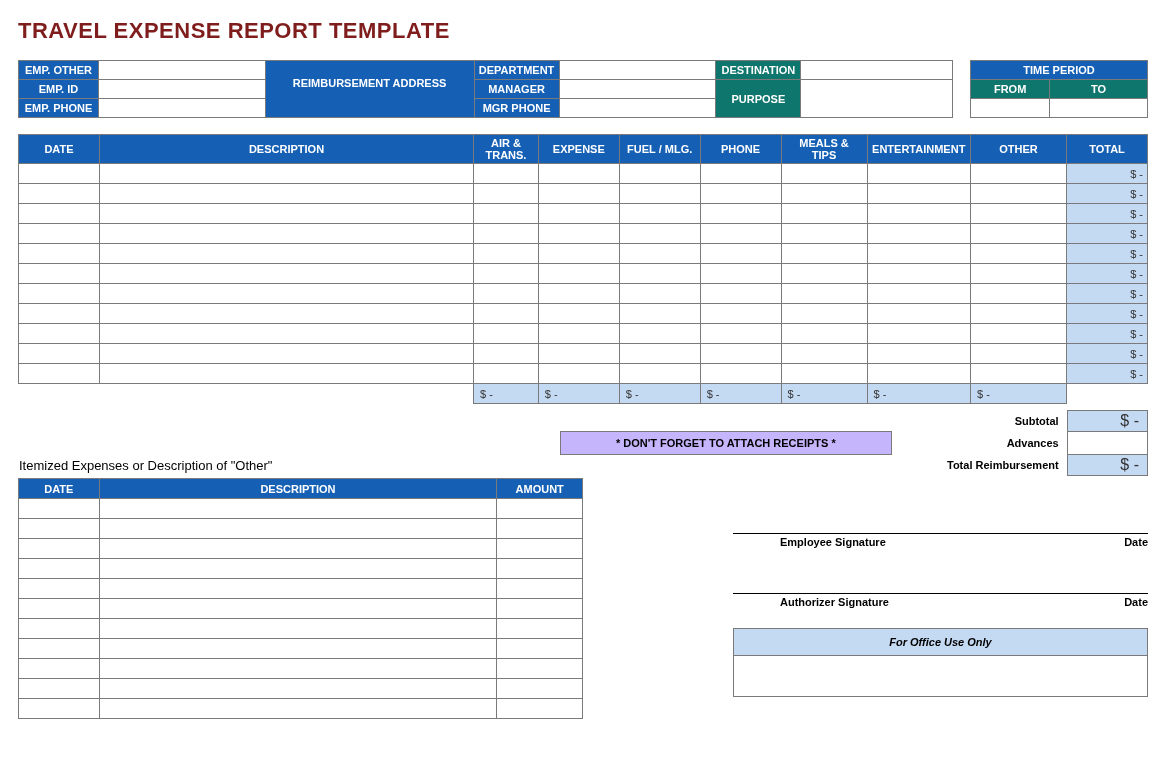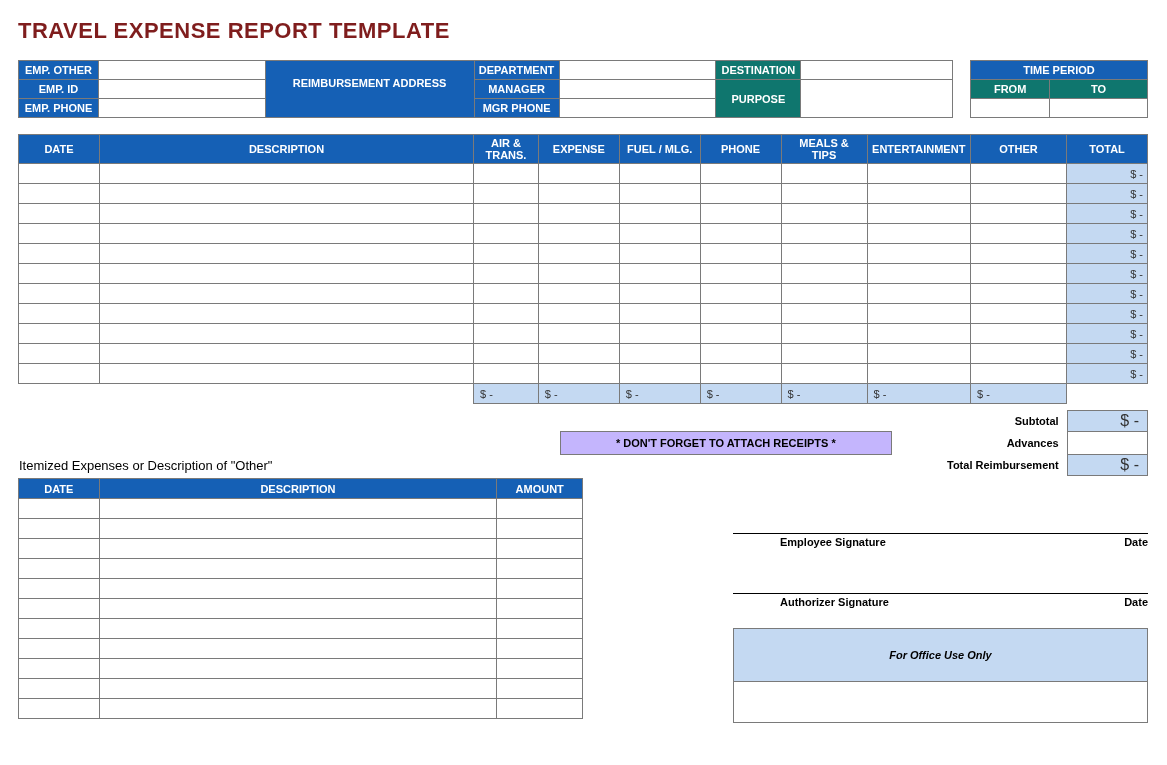--- a/index.html
+++ b/index.html
@@ -54,21 +54,21 @@
   .noborder { border: none !important; background: transparent !important; }
   .rightlabel { text-align:right; font-weight:bold; font-size:11px; padding-right:8px; }
   .receipts { background:#c4b5fd; text-align:center; font-weight:bold; font-size:11px; padding:5px; border:1px solid #7a7a7a; }
   .itemtitle { font-size:13px; margin-top:10px; margin-bottom:2px; }
   .itemtable { width: 565px; }
   .itemtable th, .itemtable td { border:1px solid #7a7a7a; font-size:11px; height:20px; padding:2px 4px; }
   .itemtable th { background:#1560b5; color:#fff; font-weight:bold; text-align:center; }
   .sigline { border-top:1px solid #000; height:1px; }
   .siglabel { font-size:11px; font-weight:bold; padding-top:2px;margin-left:47px; }
   .officebox { border:1px solid #7a7a7a; }
-  .officehdr { background:#c4d9f2; text-align:center; font-style:italic; font-weight:bold; font-size:11px; padding:20px; border-bottom:1px solid #7a7a7a; }
+  .officehdr { background:#c4d9f2; text-align:center; font-style:italic; font-weight:bold; font-size:11px; padding:7px; border-bottom:1px solid #7a7a7a; }
   .officebody { height:40px; }
 </style>
 </head>
 <body>
 
 <div class="title">TRAVEL EXPENSE REPORT TEMPLATE</div>
 
 <table style="width:1130px">
   <tbody>
       <tr>

